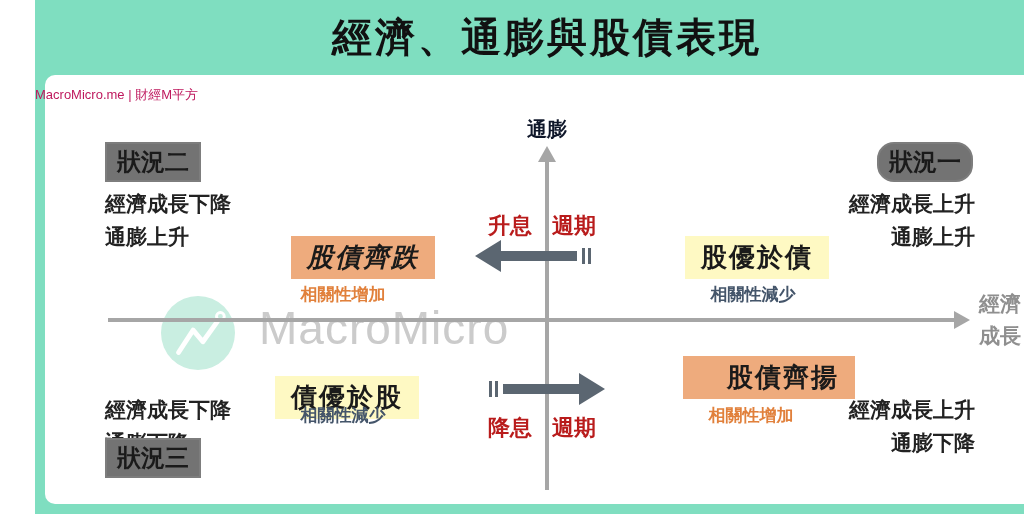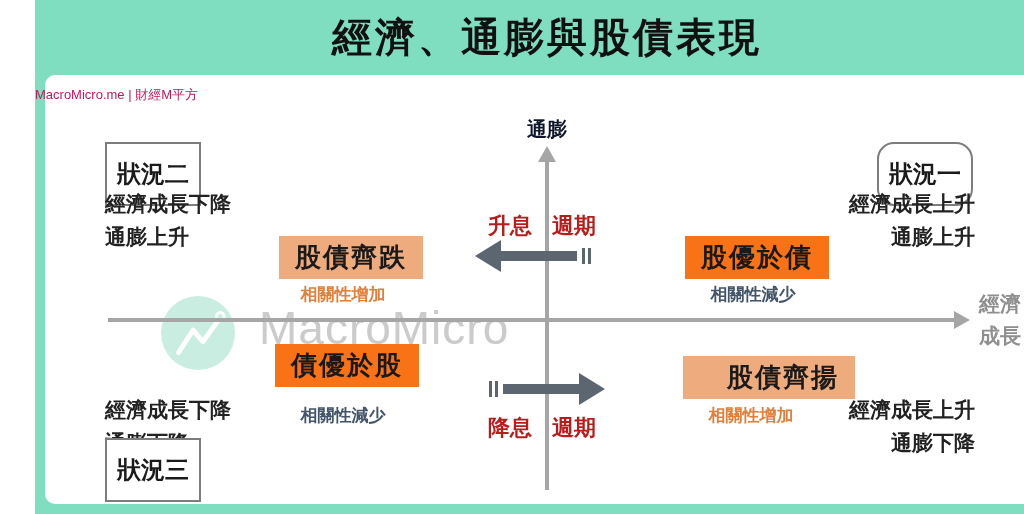--- a/index.html
+++ b/index.html
@@ -20,26 +20,26 @@
 
   
   .v-line{position:absolute;left:510px;top:160px;width:4px;height:330px;background:#a6a6a6;z-index:2;}
   .v-head{position:absolute;left:503px;top:146px;width:0;height:0;border-left:9px solid transparent;border-right:9px solid transparent;border-bottom:16px solid #a6a6a6;z-index:2;}
   .h-line{position:absolute;left:73px;top:318px;width:846px;height:4px;background:#a6a6a6;z-index:2;}
   .h-head{position:absolute;left:919px;top:311px;width:0;height:0;border-top:9px solid transparent;border-bottom:9px solid transparent;border-left:16px solid #a6a6a6;z-index:2;}
   .y-label{position:absolute;left:0;top:116px;width:1024px;text-align:center;font-size:20px;font-weight:bold;color:#0f172a;z-index:3;}
   .x-label{position:absolute;left:934px;top:288px;width:62px;text-align:center;font-size:21px;font-weight:bold;color:#8f8f8f;line-height:32px;z-index:3;}
 
   
-  .badge{position:absolute;display:inline-block;font-size:24px;font-weight:bold;color:#1a1a1a;background:#ffffff;border:2px solid #7d7d7d;padding:14px 10px;z-index:3;}
+  .badge{position:absolute;display:inline-block;font-size:24px;font-weight:bold;color:#1a1a1a;background:#737373;border:2px solid #7d7d7d;padding:2px 10px;z-index:3;}
   .qlines{position:absolute;font-size:21px;font-weight:bold;color:#222222;line-height:33px;z-index:3;}
   .qlines.right{text-align:right;}
   .cbox{position:absolute;font-size:26px;font-weight:bold;color:#1a1a1a;padding:4px 16px;letter-spacing:2px;z-index:3;}
   .cbox.orange{background:#eeab7d;}
-  .cbox.blue{background:#f97316;}
+  .cbox.blue{background:#fef9c3;}
   .note{position:absolute;width:152px;text-align:center;font-size:17px;font-weight:bold;z-index:3;}
   .note.orange{color:#e1803b;}
   .note.slate{color:#44556a;}
 
   
   .cycle-word{position:absolute;font-size:22px;font-weight:600;color:#b91c1c;z-index:3;}
   .cycle-arrow{position:absolute;z-index:4;}
 </style>
 </head>
 <body>
@@ -71,37 +71,37 @@
   <div class="x-label">
     <div>經濟</div>
     <div>成長</div>
   </div>
 
   <div class="badge" style="left:70px;top:142px;">狀況二</div>
   <div class="qlines" style="left:70px;top:187px;">
     <div>經濟成長下降</div>
     <div>通膨上升</div>
   </div>
-  <div class="cbox orange" style="left:244px;top:236px;">股債齊跌</div>
+  <div class="cbox orange" style="left:256px;top:236px;font-style:italic;">股債齊跌</div>
   <div class="note orange" style="left:232px;top:283px;">相關性增加</div>
 
   <div class="badge" style="right:86px;top:142px;border-radius:17px;">狀況一</div>
   <div class="qlines right" style="right:84px;top:187px;">
     <div>經濟成長上升</div>
     <div>通膨上升</div>
   </div>
   <div class="cbox blue" style="left:650px;top:236px;">股優於債</div>
   <div class="note slate" style="left:642px;top:283px;">相關性減少</div>
 
   <div class="qlines" style="left:70px;top:393px;">
     <div>經濟成長下降</div>
     <div>通膨下降</div>
   </div>
   <div class="badge" style="left:70px;top:438px;">狀況三</div>
-  <div class="cbox blue" style="left:240px;top:344px;">債優於股</div>
+  <div class="cbox blue" style="left:240px;top:376px;">債優於股</div>
   <div class="note slate" style="left:232px;top:404px;">相關性減少</div>
 
   <div class="cbox orange" style="left:648px;top:356px;padding-left:44px;">股債齊揚</div>
   <div class="note orange" style="left:640px;top:404px;">相關性增加</div>
   <div class="qlines right" style="right:84px;top:393px;">
     <div>經濟成長上升</div>
     <div>通膨下降</div>
   </div>
 
   <span class="cycle-word" style="right:527px;top:211px;">升息</span>

